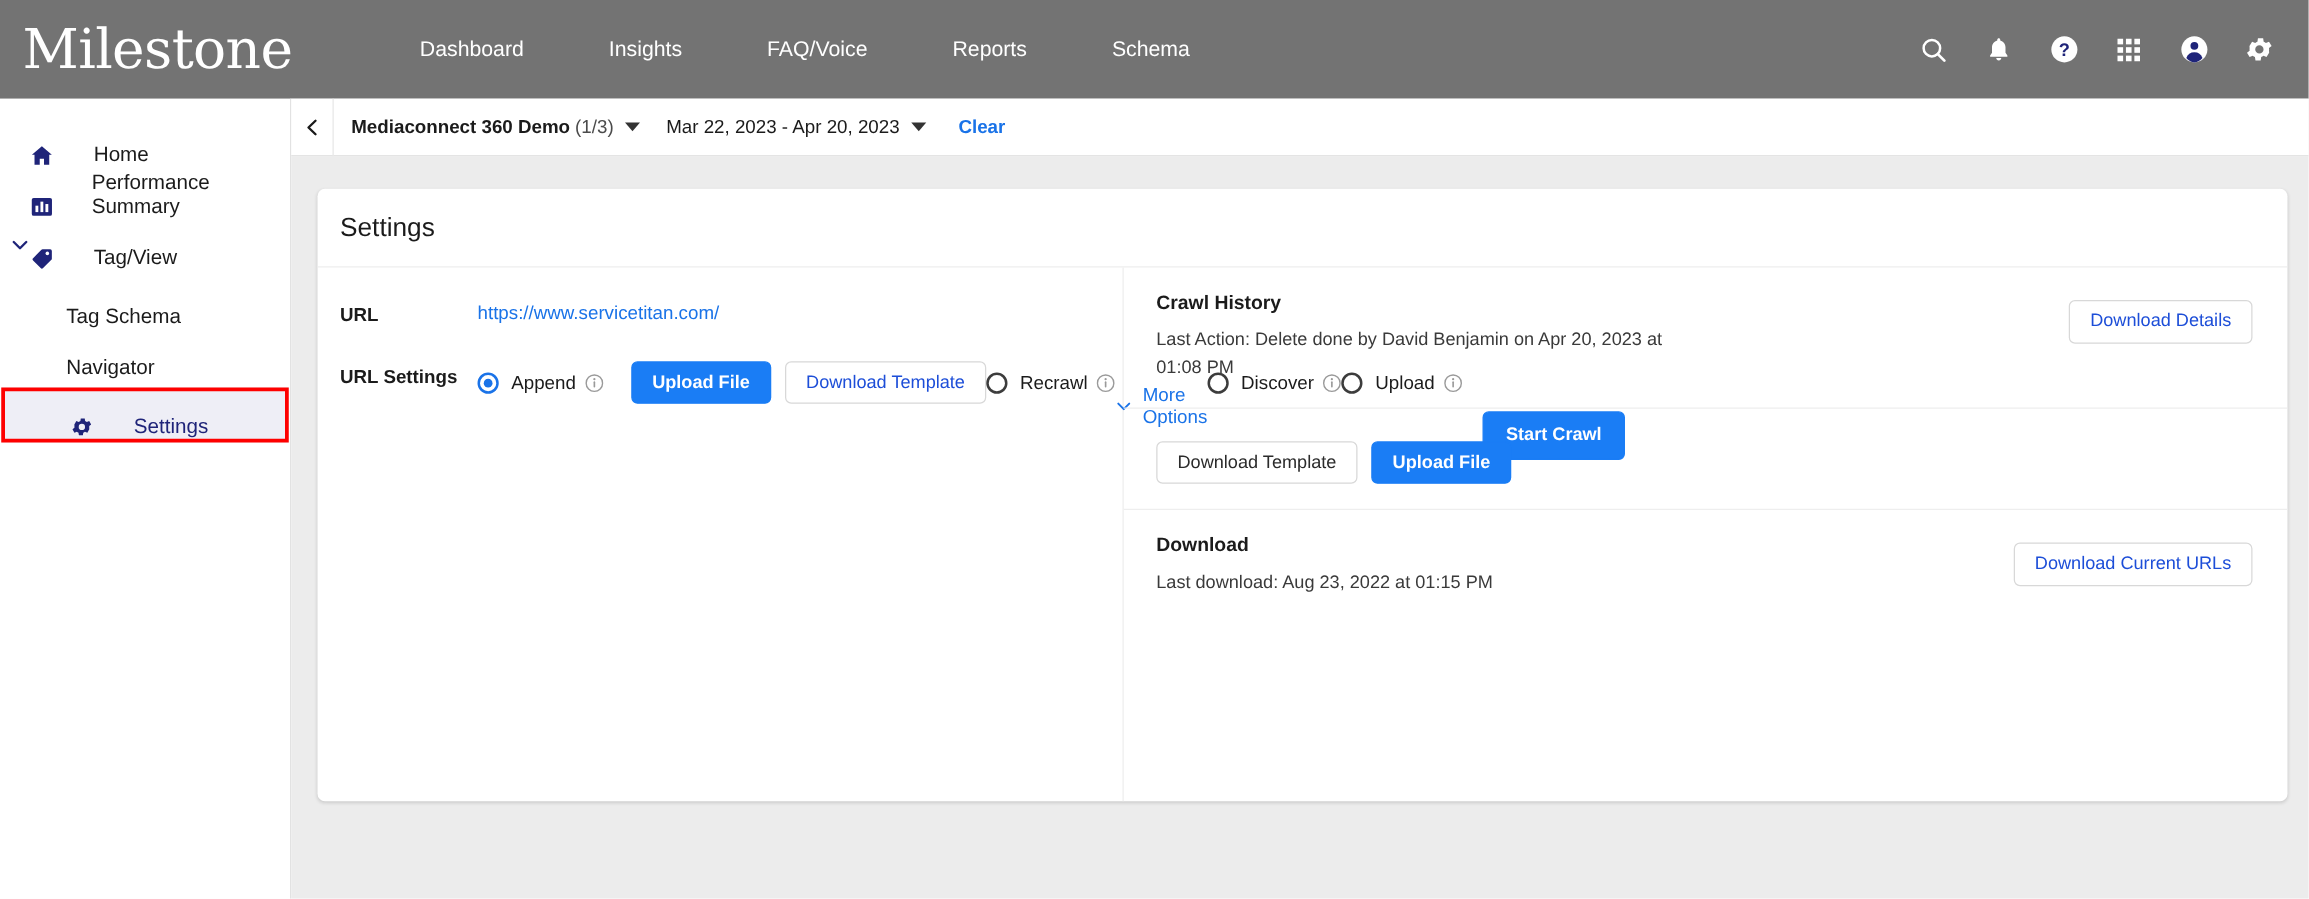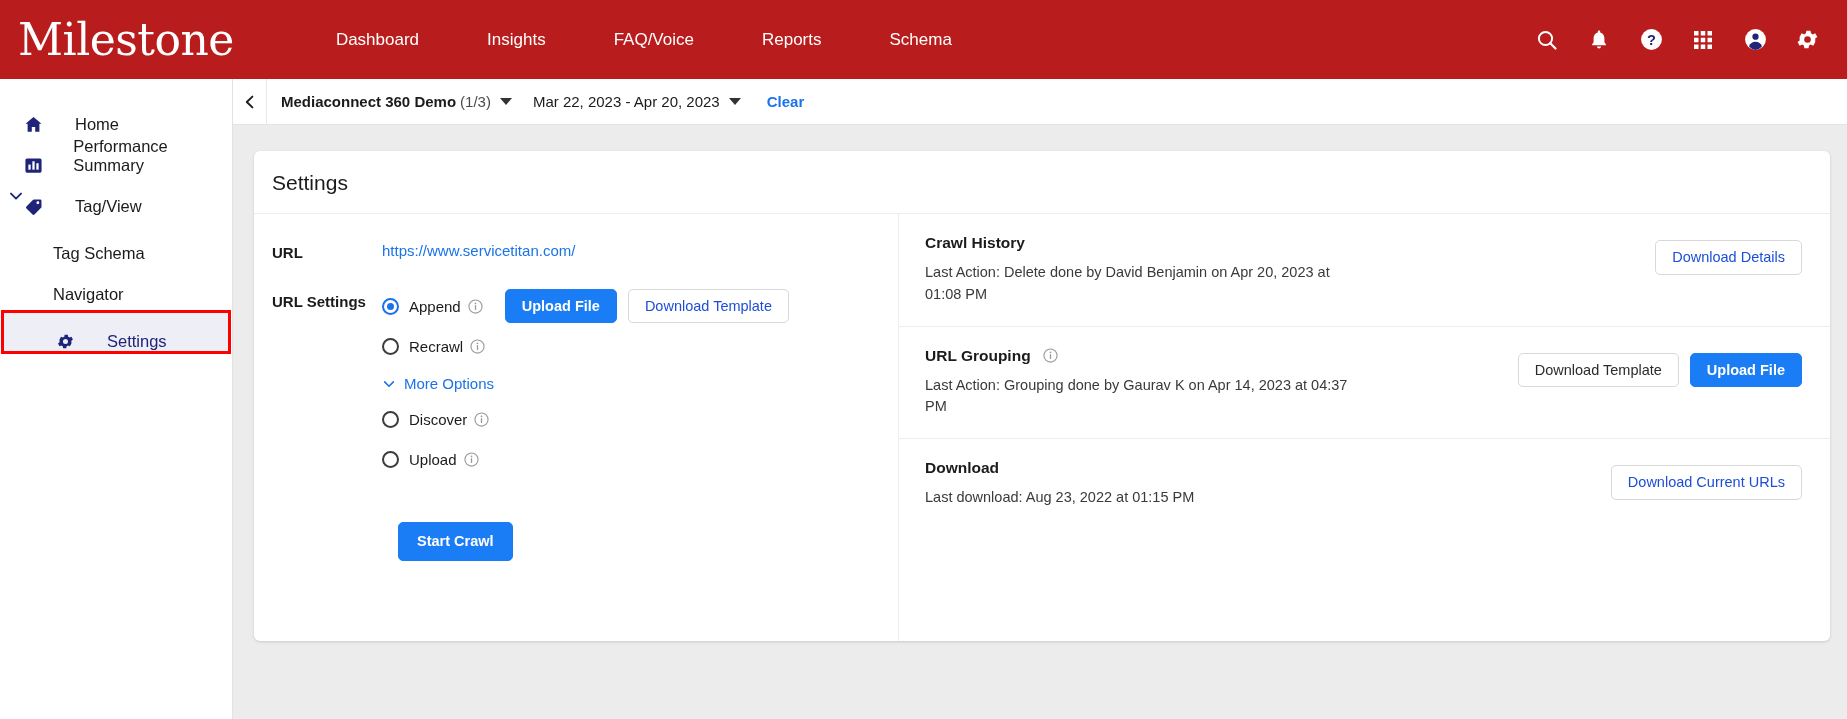--- a/index.html
+++ b/index.html
@@ -6,21 +6,21 @@
   html, body {
     width: 1847px; height: 719px;
     font-family: "Liberation Sans", sans-serif;
     background: #ffffff;
     overflow: hidden;
   }
   .app { position: relative; width: 1847px; height: 719px; }
 
   
   .topnav {
-    height: 79px; background: #b91c1c;
+    height: 79px; background: #737373;
     display: flex; align-items: center;
     padding: 0 0 0 18px;
   }
   .logo {
     font-family: "DejaVu Serif", serif;
     color: #fff; font-size: 44px; line-height: 44px;
     font-weight: 400; letter-spacing: -0.5px;
     font-style: normal;
     margin-right: 74px;
     white-space: nowrap;
@@ -97,21 +97,21 @@
   .card-head { padding: 20px 0 18px 18px; border-bottom: 1px solid #eeeeee; }
   .card-title { font-size: 21px; color: #1b1b1b; }
   .card-cols { display: flex; height: 438px; }
   .col-left { width: 645px; flex: 0 0 645px; border-right: 1px solid #eeeeee; padding: 28px 0 0 18px; }
   .col-right { flex: 1 1 auto; }
 
   .row { display: flex; }
   .row-label { width: 110px; flex: 0 0 110px; font-size: 15px; font-weight: bold; color: #1b1b1b; padding-top: 2px; }
   .url-link { color: #1a73e8; font-size: 15px; text-decoration: none; cursor: pointer; }
   .row-urlsettings { margin-top: 30px; }
-  .opts { display: flex; flex-direction: column; }
+  .opts { display: flex; flex-direction: row; }
   .opt-line { display: flex; align-items: center; height: 30px; margin-bottom: 10px; }
   .radio {
     width: 17px; height: 17px; border-radius: 50%;
     border: 2px solid #3c3c3c; background: #fff;
     display: inline-block; position: relative; flex: 0 0 17px; cursor: pointer;
   }
   .radio.on { border-color: #1a73e8; }
   .radio.on::after {
     content: ""; position: absolute; left: 3px; top: 3px;
     width: 7px; height: 7px; border-radius: 50%; background: #1a73e8;
@@ -369,33 +369,20 @@
                   <span>Crawl History</span>
                 </div>
                 <div class="rsec-sub">Last Action: Delete done by David Benjamin on Apr 20, 2023 at 01:08 PM</div>
               </div>
               <div class="rsec-actions">
                 <button class="btn btn-outline-blue">Download Details</button>
               </div>
             </div>
 
             <div class="rsec">
-              <div class="rsec-main">
-                <div class="rsec-title">
-                  <span>URL Grouping</span>
-                  <span class="info-ico">
-                    <svg width="15" height="15" viewBox="0 0 16 16">
-                        <circle cx="8" cy="8" r="7" fill="none" stroke="#9a9a9a" stroke-width="1.2"></circle>
-                        <circle cx="8" cy="4.6" r="0.95" fill="#9a9a9a"></circle>
-                        <rect x="7.3" y="6.5" width="1.4" height="5.3" rx="0.7" fill="#9a9a9a"></rect>
-                      </svg>
-                  </span>
-                </div>
-                <div class="rsec-sub">Last Action: Grouping done by Gaurav K on Apr 14, 2023 at 04:37 PM</div>
-              </div>
               <div class="rsec-actions">
                 <button class="btn btn-outline-dark">Download Template</button>
                 <button class="btn btn-primary btn-gap">Upload File</button>
               </div>
             </div>
 
             <div class="rsec rsec-nb">
               <div class="rsec-main">
                 <div class="rsec-title">
                   <span>Download</span>

